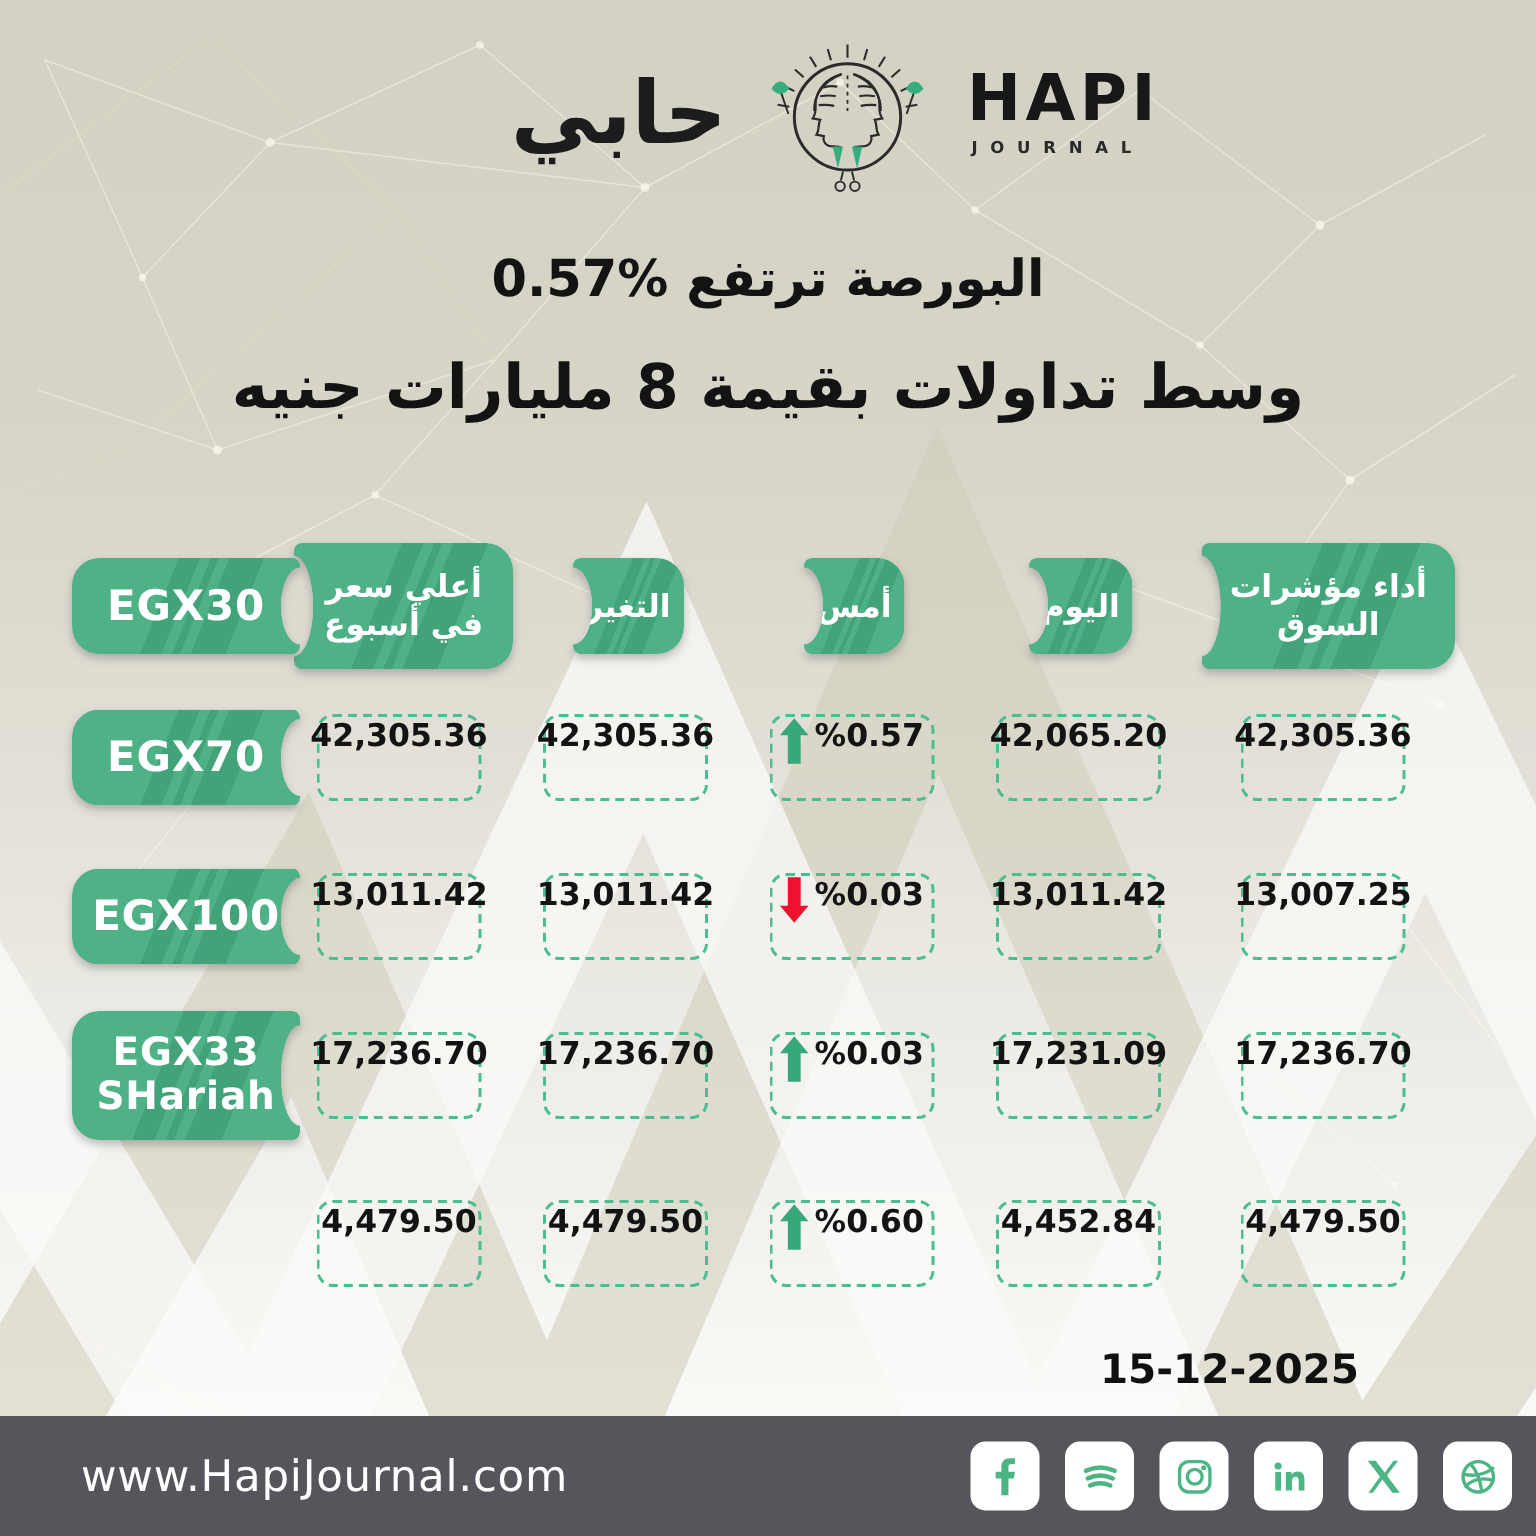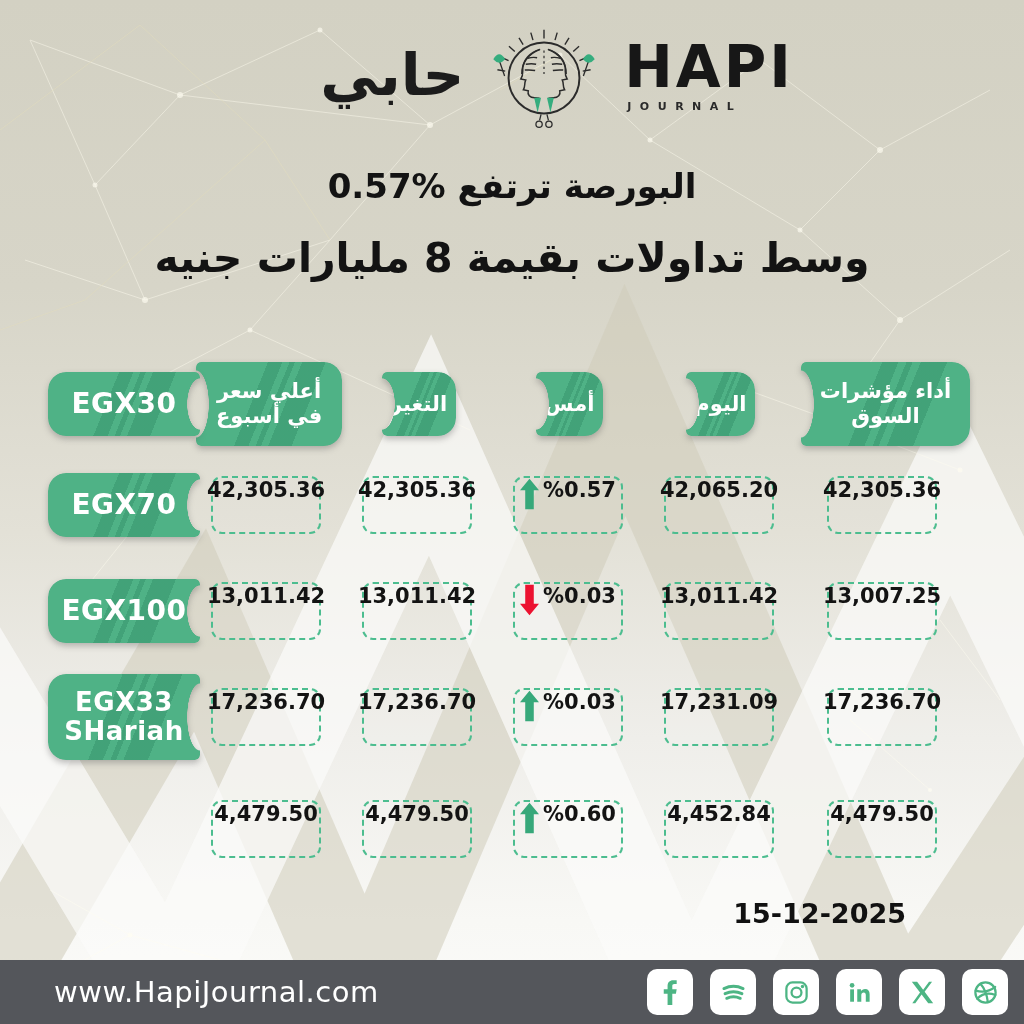--- a/index.html
+++ b/index.html
@@ -8,21 +8,21 @@
     background:linear-gradient(180deg,#d3d1c3 0%,#d7d5c8 28%,#e3e1d7 52%,#efeeea 72%,#f8f8f5 90%,#fbfbf9 100%);}
   
   .watermark{position:absolute;top:48px;left:52px;font-weight:bold;font-size:235px;line-height:.8;
     color:#edeff3;opacity:.62;letter-spacing:2px;z-index:1;user-select:none;}
   .watermark .wm2{padding-left:150px;}
   svg.decor{position:absolute;left:0;top:0;z-index:2;}
   
   .logo-row{position:absolute;top:16px;left:0;width:100%;display:flex;justify-content:center;align-items:center;gap:16px;z-index:5;padding-left:45px;}
   .logo-ar{font-size:58px;font-weight:bold;color:#1c1c1c;line-height:1;}
   .logo-en{display:flex;flex-direction:column;align-items:flex-start;}
-  .logo-en .hapi{font-size:58px;font-weight:bold;color:#171717;letter-spacing:3px;line-height:1;}
+  .logo-en .hapi{font-size:43px;font-weight:bold;color:#171717;letter-spacing:3px;line-height:1;}
   .logo-en .journal{font-size:11px;font-weight:bold;color:#2a2a2a;letter-spacing:8.5px;margin-top:4px;padding-left:3px;}
   
   .titles{position:absolute;top:166px;left:0;width:100%;text-align:center;direction:rtl;z-index:5;color:#131313;}
   .title-1{font-size:34px;font-weight:bold;}
   .title-2{font-size:41px;font-weight:bold;margin-top:28px;}
   
   .table{position:absolute;top:356px;left:58px;width:912px;z-index:5;direction:rtl;
     display:grid;grid-template-columns:176px 150px 152px 150px 152px 132px;
     grid-template-rows:96px 106px 106px 106px 118px;}
   .cell{display:flex;align-items:center;justify-content:center;}
@@ -47,21 +47,21 @@
   .label-rib.deep{min-height:86px;font-size:26px;line-height:1.1;}
   .vbox{direction:ltr;display:flex;justify-content:center;gap:4px;
     width:106px;height:54px;border:2px dashed #4cbd8f;border-radius:11px;
     font-size:21px;font-weight:bold;color:#131313;background:rgba(255,255,255,.06);}
   .arrow{width:19px;height:32px;flex:0 0 auto;}
   .dir-up .arrow{fill:#37a87a;}
   .dir-down .arrow{fill:#ec1230;transform:rotate(180deg);}
   
   .date{position:absolute;top:898px;right:118px;font-size:27px;font-weight:bold;color:#111;z-index:5;direction:ltr;margin-left:20px;}
   
-  .footer{position:absolute;left:0;bottom:0;width:100%;height:64px;background:#54565b;z-index:6;
+  .footer{position:absolute;left:0;bottom:0;width:100%;height:80px;background:#54565b;z-index:6;
     display:flex;align-items:center;justify-content:space-between;box-sizing:border-box;padding:0 16px 0 54px;}
   .site-url{color:#fff;font-size:29px;letter-spacing:.5px;font-weight:normal;}
   .socials{display:flex;gap:17px;}
   .soc{width:46px;height:46px;border-radius:10px;background:#fff;display:flex;align-items:center;justify-content:center;}
   .soc svg{width:27px;height:27px;}
   .g-fill{fill:#4db584;}
   .g-stroke{stroke:#4db584;fill:none;stroke-linecap:round;}
   
   .emblem line,.emblem path.face,.emblem circle.ring{stroke:#2b2b2b;}
 </style>

